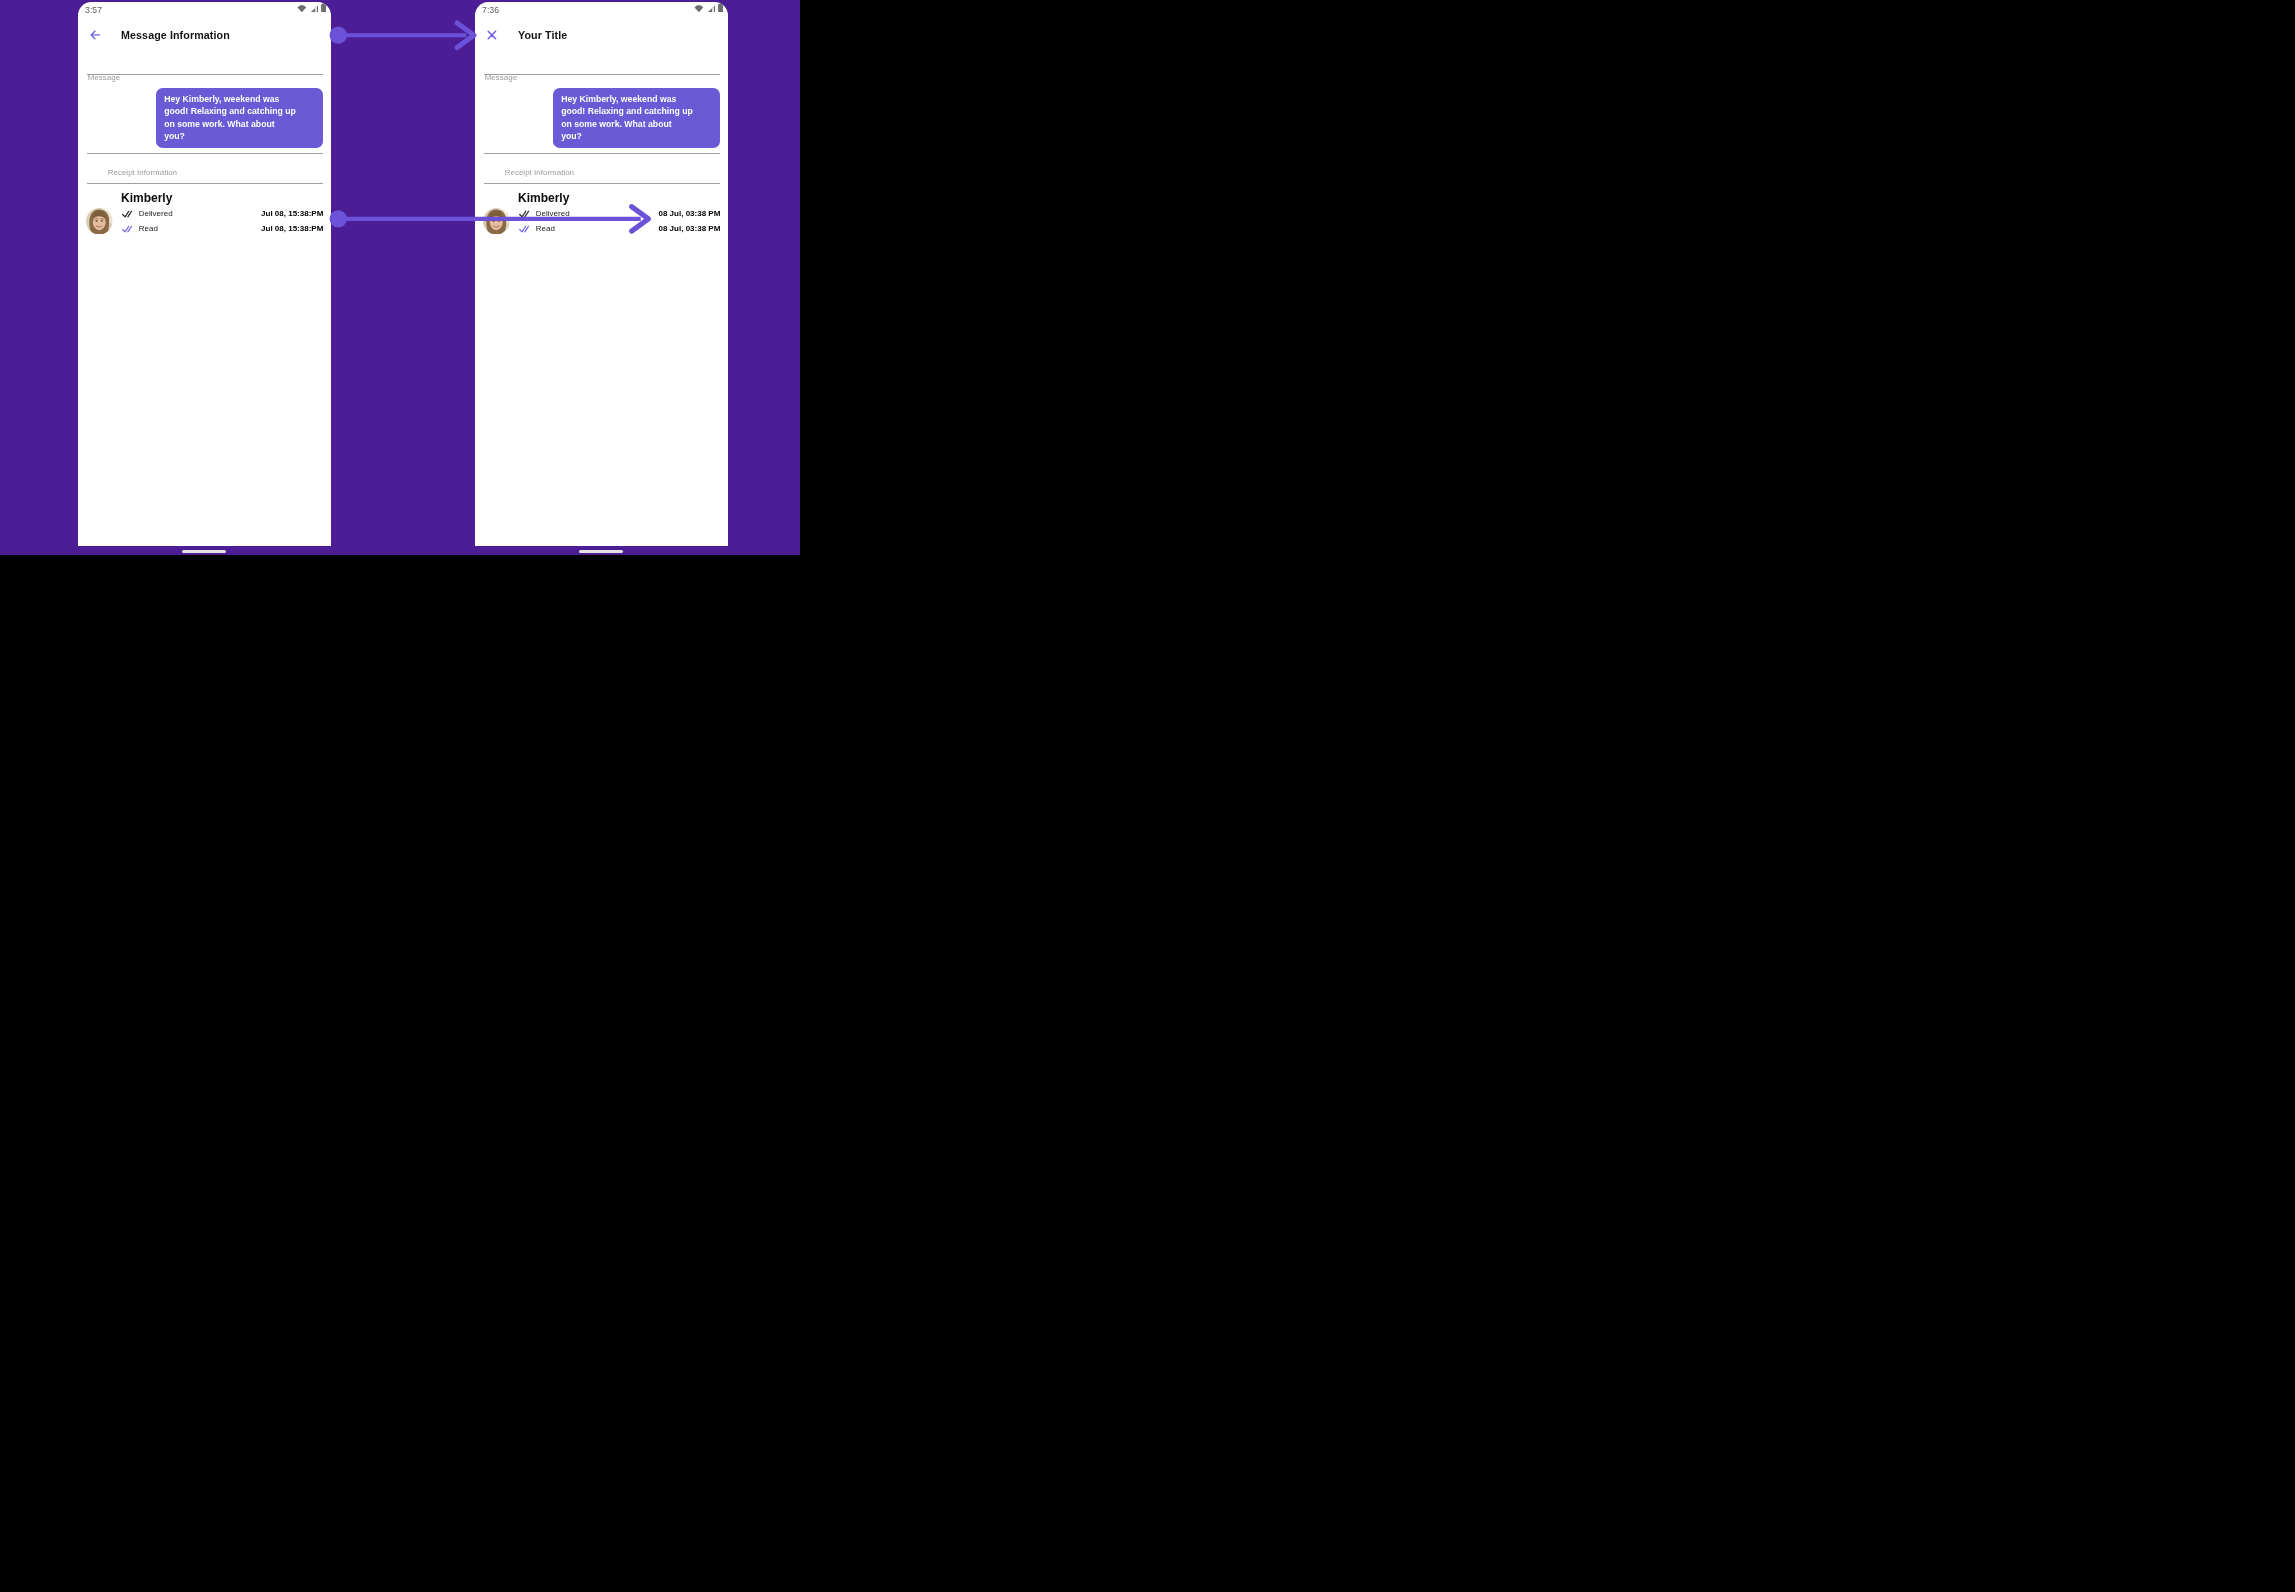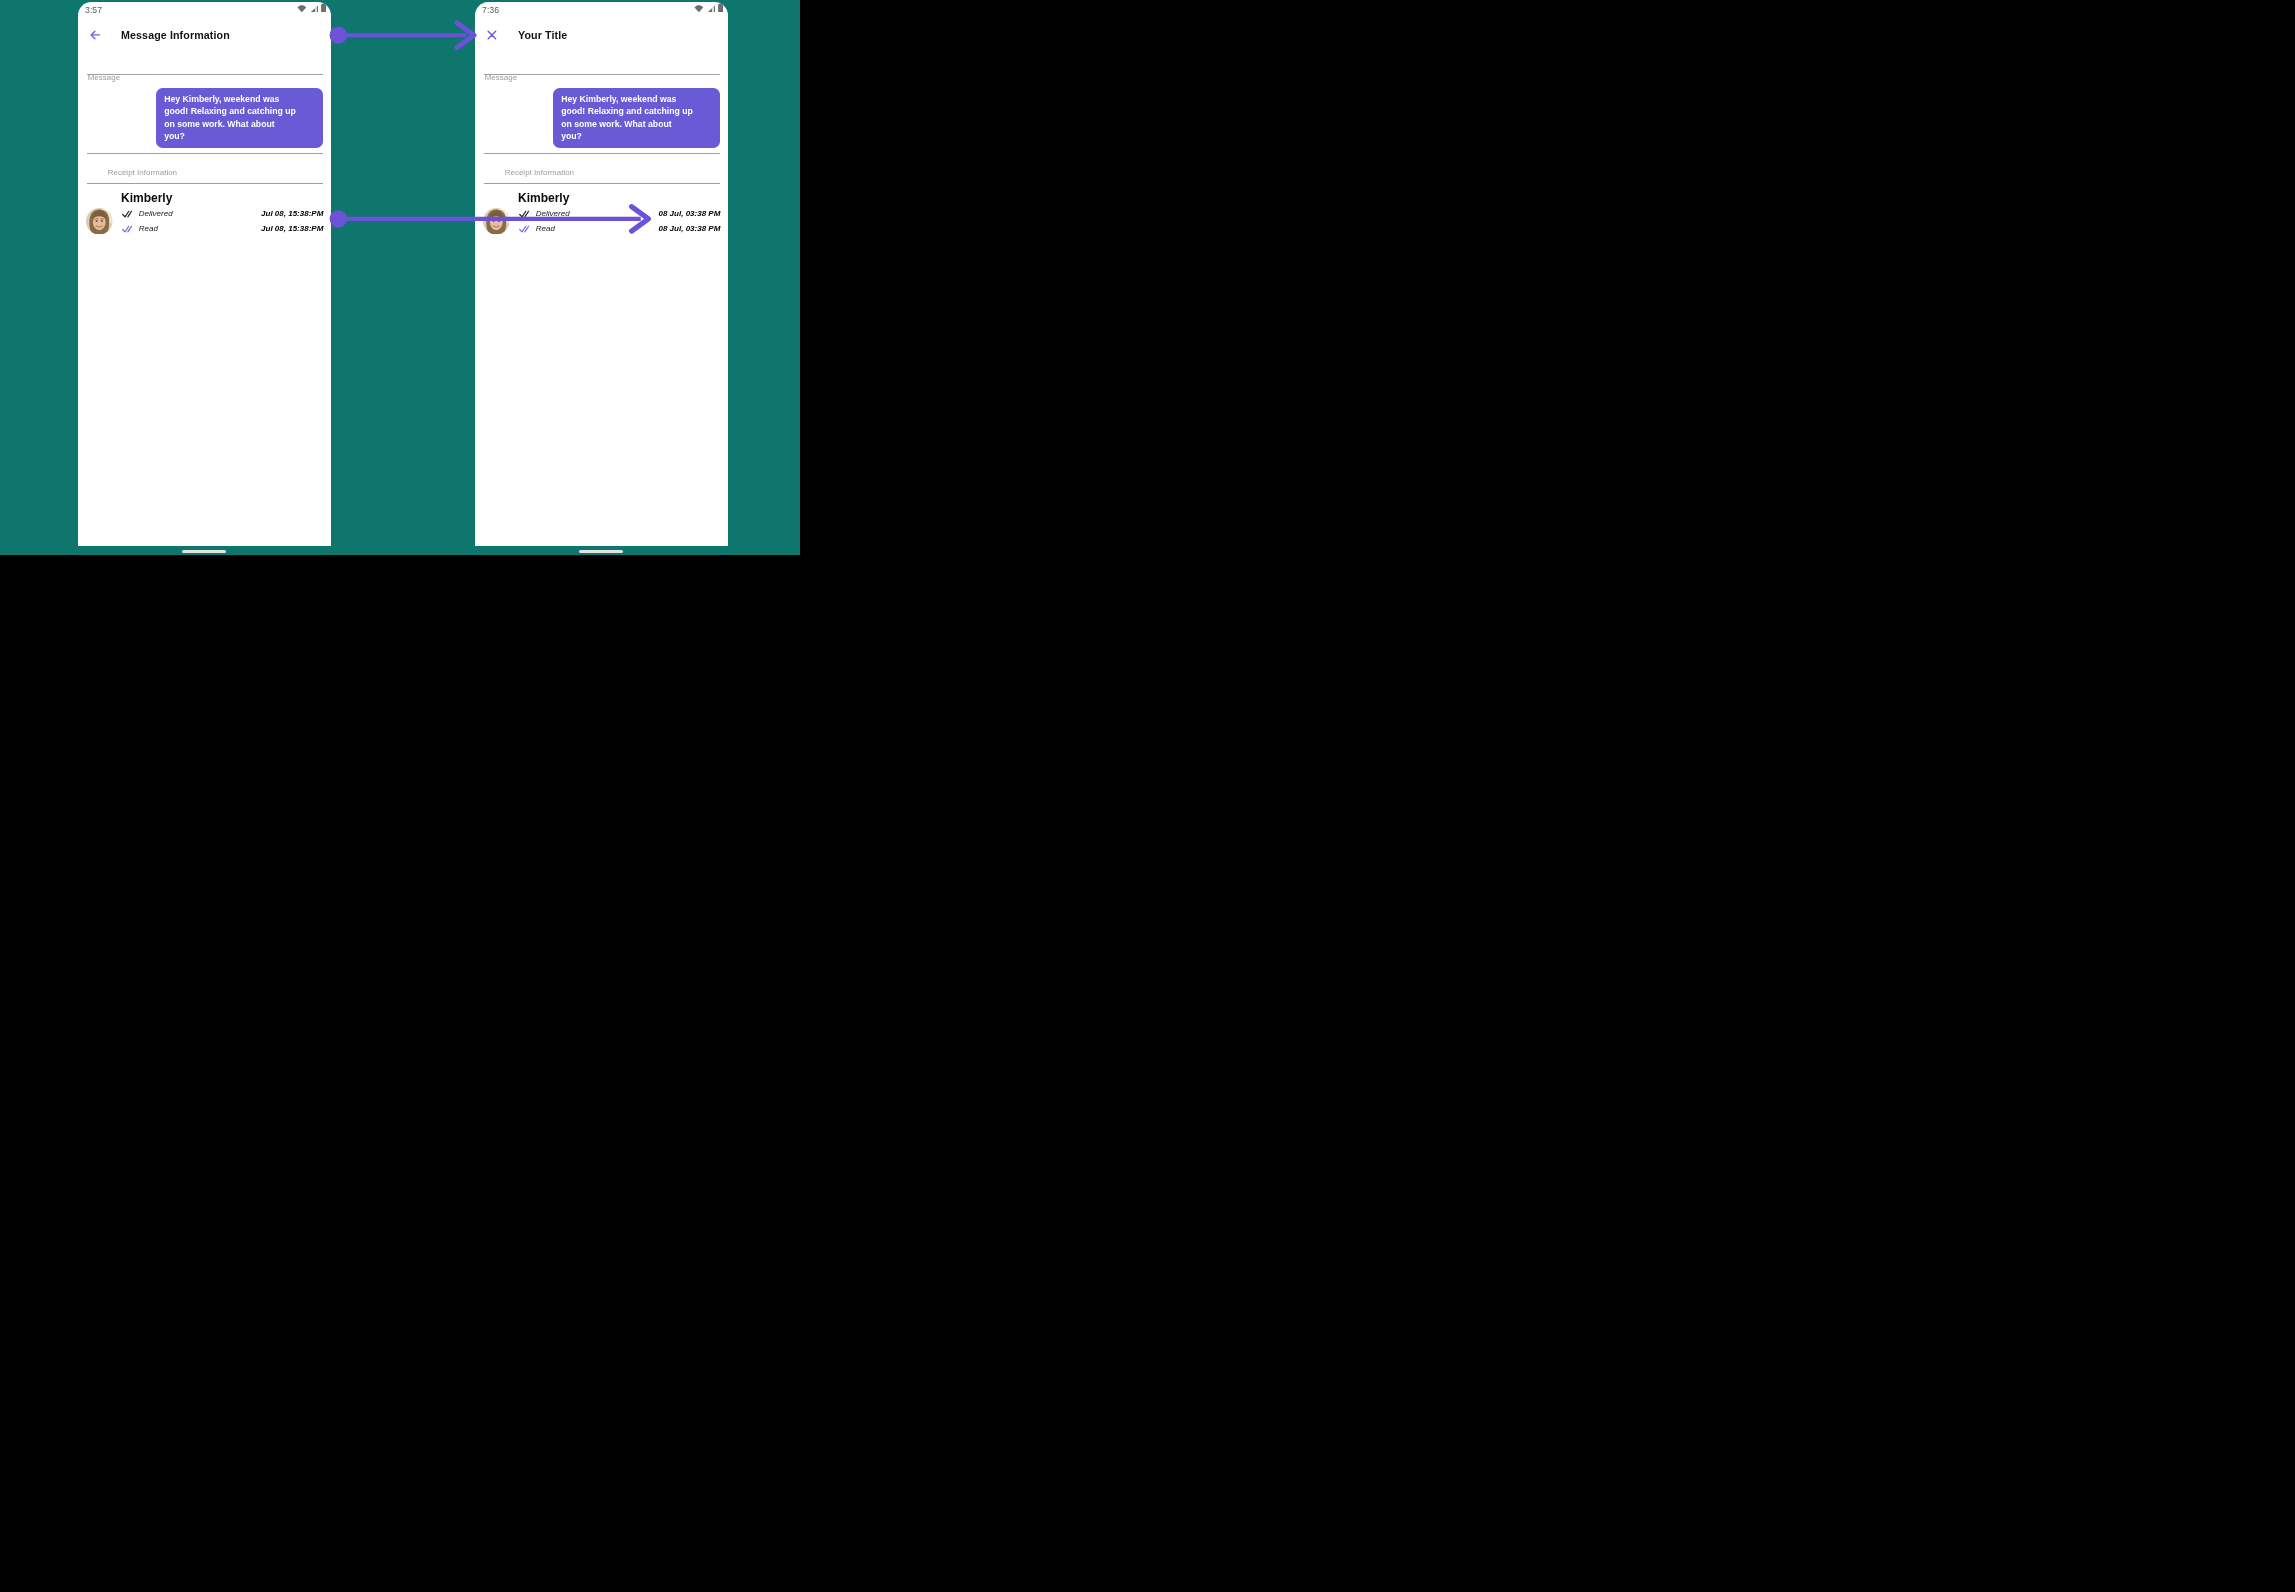--- a/index.html
+++ b/index.html
@@ -1,17 +1,17 @@
 <!DOCTYPE html>
 <html style="font-size:8.2px"><head>
 <meta charset="utf-8">
 <style>
   html,body{margin:0;padding:0;background:#000;}
   .canvas{
-    position:relative;width:800px;height:555px;background:#0f766e;overflow:hidden;
+    position:relative;width:800px;height:555px;background:#4c1d95;overflow:hidden;
     font-family:"Liberation Sans",sans-serif;
   }
   .phone{
     position:absolute;top:1.5px;width:253px;height:544px;background:#fff;
     border-radius:13.3px 13.3px 0 0;overflow:hidden;
   }
   #phone-left{left:78px;}
   #phone-right{left:475px;}
 
   .status-time{position:absolute;left:7.1px;top:3.1px;font-size:8.7px;color:#5c5c5c;}
@@ -29,21 +29,21 @@
   .bubble{
     position:absolute;right:7.7px;top:86px;width:151px;padding:5.1px 8.2px;
     background:#6A5AD6;border-radius:6.6px;color:#fff;font-size:8.7px;line-height:12.5px;
     white-space:pre-line;
     font-weight:bold;
   }
 
   .contact-name{position:absolute;left:43px;top:189px;font-size:12px;font-weight:700;color:#0a0a0a;}
   .avatar{position:absolute;left:8.2px;top:206px;width:26.5px;height:26.5px;}
 
-  .row{position:absolute;left:44px;right:7.7px;height:12.2px;display:flex;align-items:center;font-style:italic;}
+  .row{position:absolute;left:44px;right:7.7px;height:12.2px;display:flex;align-items:center;}
   .row1{top:206px;} .row2{top:221px;}
   .chk{width:10.7px;height:8.2px;margin-right:6.1px;flex:none;}
   .row-label{font-size:8px;color:#1b1b1b;}
   .row-ts{margin-left:auto;font-size:8px;font-weight:700;color:#000;white-space:nowrap;}
 
   .pill{position:absolute;top:550px;width:44px;height:3.1px;border-radius:1.5px;background:#e3e3e3;}
   #pill-left{left:182px;} #pill-right{left:579px;}
 
   .overlay{position:absolute;left:0;top:0;width:800px;height:555px;pointer-events:none;z-index:5;}
 </style>

